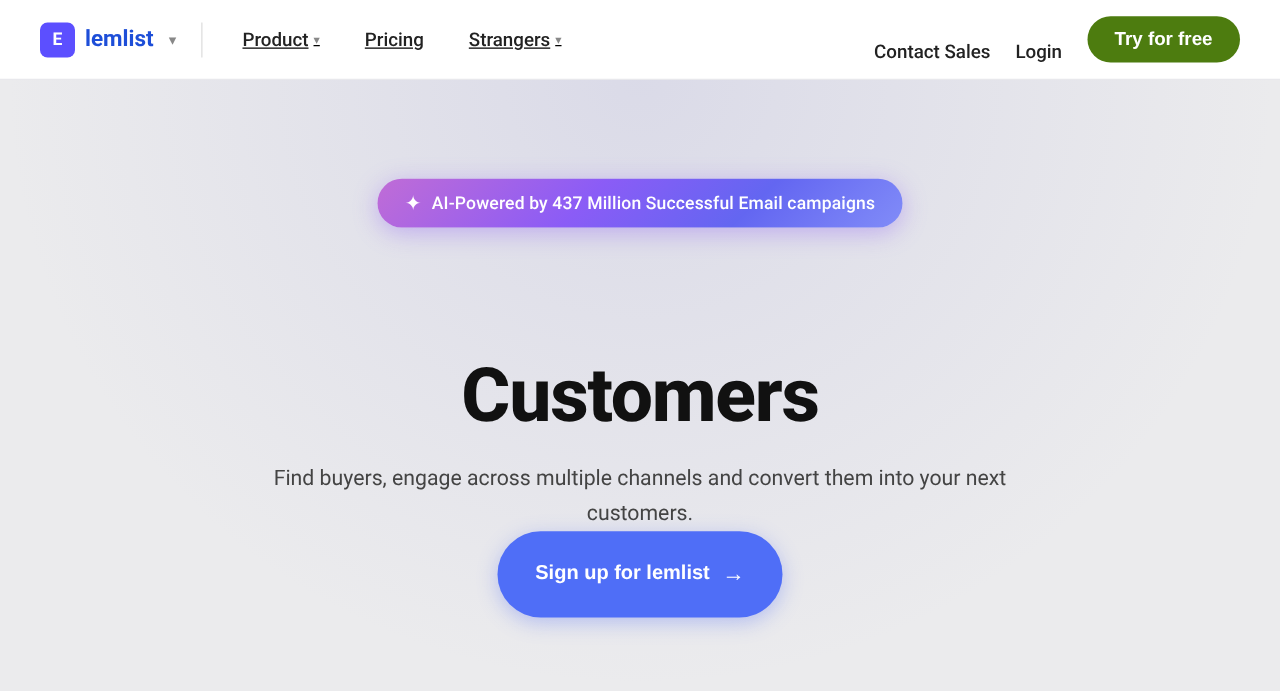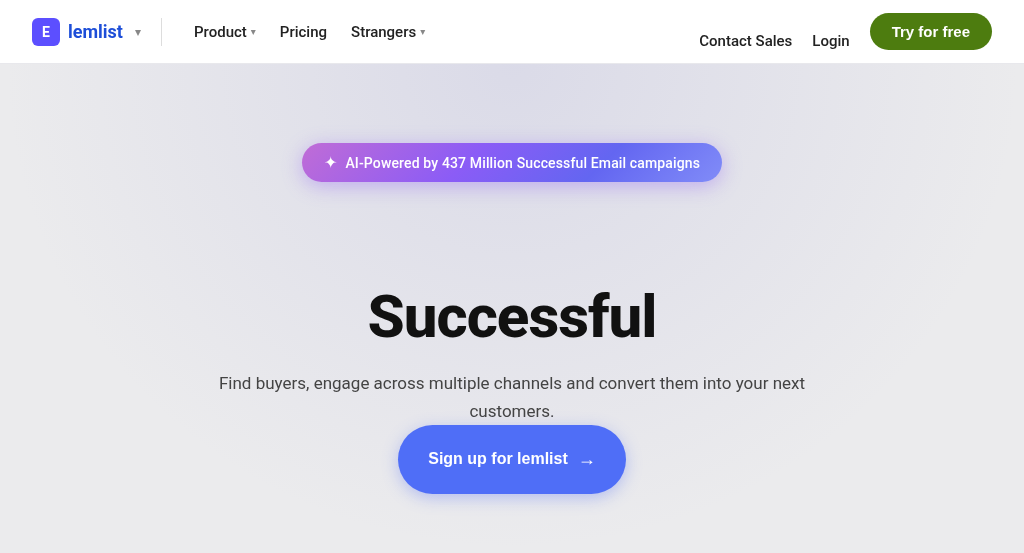--- a/index.html
+++ b/index.html
@@ -71,21 +71,22 @@
     .nav-divider {
       width: 1px;
       height: 28px;
       background: #ddd;
       margin: 0 20px;
     }
 
     .nav-links {
       display: flex;
       align-items: flex-end;
-      gap: 0;
+      gap: 12px;
+      text-decoration: underline;
     }
 
     .nav-link {
       display: flex;
       align-items: center;
       gap: 4px;
       padding: 8px 12px;
       font-size: 15px;
       color: #222;
       cursor: pointer;
@@ -242,21 +243,21 @@
 </nav>
 
 <section class="hero">
   <div class="ai-badge">
     <span class="sparkle">✦</span>
     <span>AI-Powered by 437 Million Successful Email campaigns</span>
   </div>
 
   <h1 class="hero-heading">
     <br>
-    <span>Successful</span>
+    <span>Customers</span>
   </h1>
 
   <p class="hero-subtext">Find buyers, engage across multiple channels and convert them into your next customers.</p>
 
   <button class="cta-btn">
     <span>Sign up for lemlist</span>
     <span class="cta-arrow">→</span>
   </button>
 </section>
 

